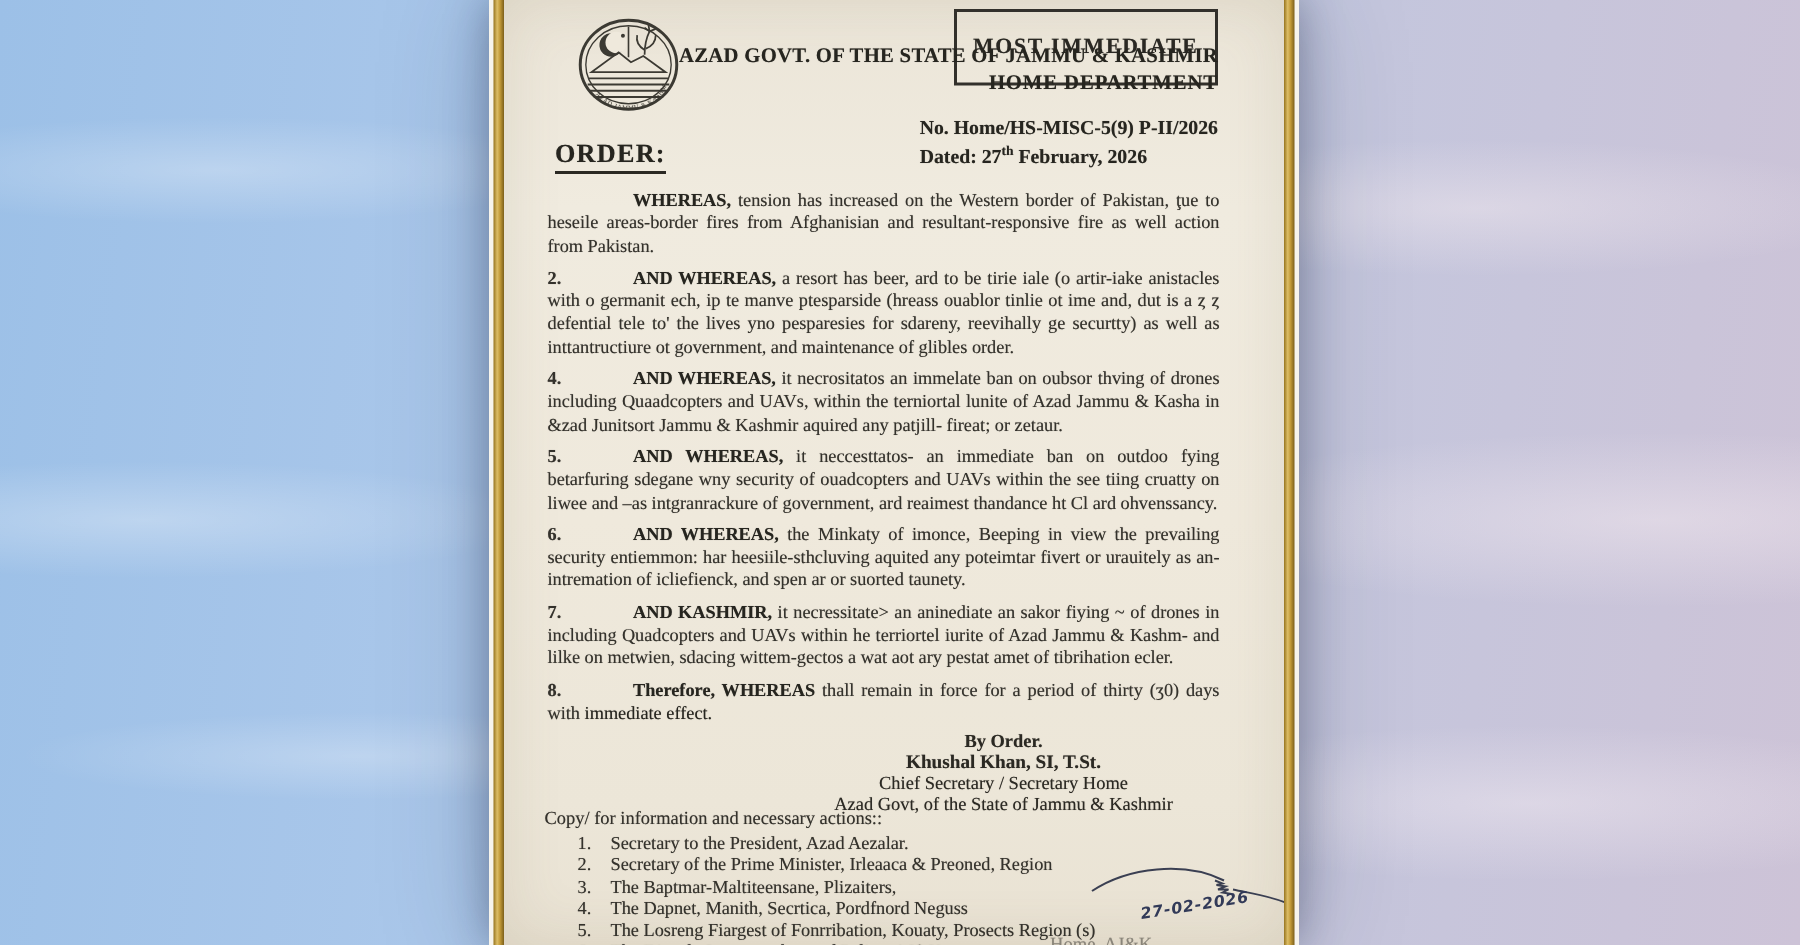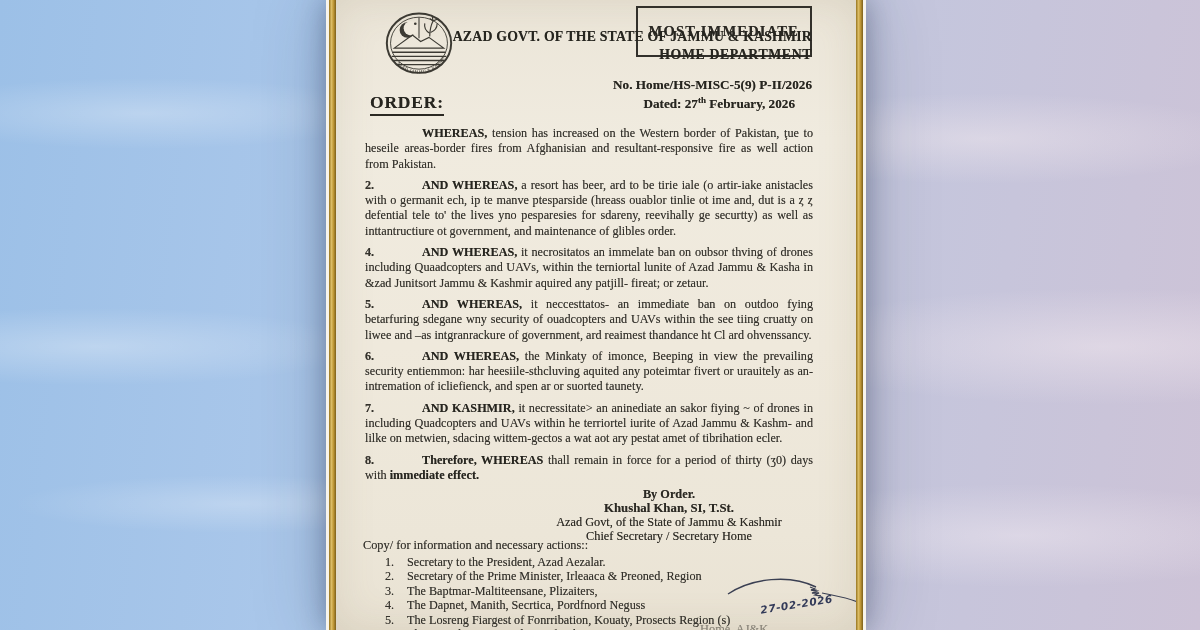--- a/index.html
+++ b/index.html
@@ -39,35 +39,35 @@
   
   .stamp{
     position:absolute;top:6px;right:44px;
     border:2.5px solid #32302b;padding:15px 11px;
     font-weight:bold;font-size:14.5px;letter-spacing:1.2px;color:#2a2823;
   }
   .emblem{position:absolute;left:41px;top:11px;}
   .org{position:absolute;left:115px;right:44px;top:29px;text-align:right;color:#26251f;}
   .org .l1{font-weight:bold;font-size:13.8px;letter-spacing:.2px;}
   .org .l2{font-weight:bold;font-size:13.8px;letter-spacing:.6px;margin-top:2px;}
-  .refblock{position:absolute;right:44px;top:77px;text-align:right;color:#26251f;}
+  .refblock{position:absolute;right:44px;top:77px;text-align:left;color:#26251f;}
   .refblock .ref{font-weight:bold;font-size:13.2px;}
   .refblock .dat{font-weight:bold;font-size:13.2px;padding-right:17px;margin-top:2px;}
   .refblock sup{font-size:9px;}
   .order{
     position:absolute;left:34px;top:92px;
     font-weight:bold;font-size:17.5px;letter-spacing:.8px;color:#26251f;
     border-bottom:2.6px solid #2b2923;padding-bottom:1px;
   }
   
   .bodytext{position:absolute;left:29px;top:126px;width:448px;font-size:12.2px;line-height:15.3px;text-align:justify;}
   .para{margin:0 0 6px 0;}
   .pnum{display:inline-block;width:57px;font-weight:bold;}
   .plead{font-weight:bold;color:#26251f;}
-  .ptail{font-weight:bold;color:#26251f;}
+  .ptail{font-weight:normal;color:#26251f;}
   
   .signoff{position:absolute;top:488px;right:56px;width:262px;text-align:center;font-size:12.3px;line-height:13.9px;color:#2b2923;}
   .signoff .byorder{font-weight:bold;}
   .signoff .name{font-weight:bold;font-size:12.8px;}
   
   .copysec{position:absolute;left:27px;top:538px;font-size:12.2px;color:#34322c;}
   .copyhead{font-size:12.3px;margin-bottom:2px;}
   .citem{line-height:14.4px;padding-left:22px;}
   .cnum{display:inline-block;width:22px;}
   
@@ -142,22 +142,22 @@
         <div class="para"><span class="pnum">4.</span><b class="plead">AND WHEREAS,</b><span class="prest"> it necrositatos an immelate ban on oubsor thving of drones including Quaadcopters and UAVs, within the terniortal lunite of Azad Jammu &amp; Kasha in &amp;zad Junitsort Jammu &amp; Kashmir aquired any patjill- fireat; or zetaur.</span></div>
         <div class="para"><span class="pnum">5.</span><b class="plead">AND WHEREAS,</b><span class="prest"> it neccesttatos- an immediate ban on outdoo fying betarfuring sdegane wny security of ouadcopters and UAVs within the see tiing cruatty on liwee and –as intgranrackure of government, ard reaimest thandance ht Cl ard ohvenssancy.</span></div>
         <div class="para"><span class="pnum">6.</span><b class="plead">AND WHEREAS,</b><span class="prest"> the Minkaty of imonce, Beeping in view the prevailing security entiemmon: har heesiile-sthcluving aquited any poteimtar fivert or urauitely as an-intremation of icliefienck, and spen ar or suorted taunety.</span></div>
         <div class="para"><span class="pnum">7.</span><b class="plead">AND KASHMIR,</b><span class="prest"> it necressitate&gt; an aninediate an sakor fiying ~ of drones in including Quadcopters and UAVs within he terriortel iurite of Azad Jammu &amp; Kashm- and lilke on metwien, sdacing wittem-gectos a wat aot ary pestat amet of tibrihation ecler.</span></div>
         <div class="para"><span class="pnum">8.</span><b class="plead">Therefore, WHEREAS</b><span class="prest"> thall remain in force for a period of thirty (ʒ0) days with </span><b class="ptail">immediate effect.</b></div>
       </div>
 
     <div class="signoff">
       <div class="byorder">By Order.</div>
       <div class="name">Khushal Khan, SI, T.St.</div>
+      <div>Chief Secretary / Secretary Home</div>
       <div>Azad Govt, of the State of Jammu &amp; Kashmir</div>
-      <div>Chief Secretary / Secretary Home</div>
     </div>
 
     <div class="copysec">
       <div class="copyhead">Copy/ for information and necessary actions::</div>
       <div id="copylist">
           <div class="citem"><span class="cnum">1.</span><span class="ctext">Secretary to the President, Azad Aezalar.</span></div>
           <div class="citem"><span class="cnum">2.</span><span class="ctext">Secretary of the Prime Minister, Irleaaca &amp; Preoned, Region</span></div>
           <div class="citem"><span class="cnum">3.</span><span class="ctext">The Baptmar-Maltiteensane, Plizaiters,</span></div>
           <div class="citem"><span class="cnum">4.</span><span class="ctext">The Dapnet, Manith, Secrtica, Pordfnord Neguss</span></div>
           <div class="citem"><span class="cnum">5.</span><span class="ctext">The Losreng Fiargest of Fonrribation, Kouaty, Prosects Region (s)</span></div>

